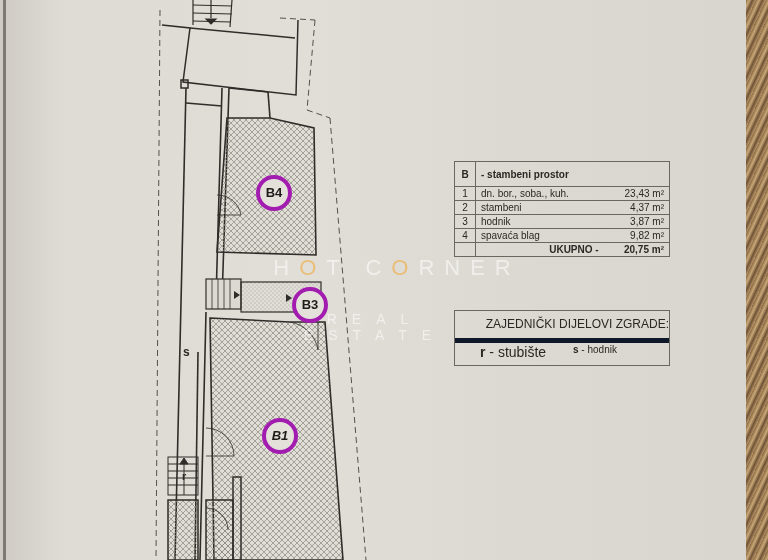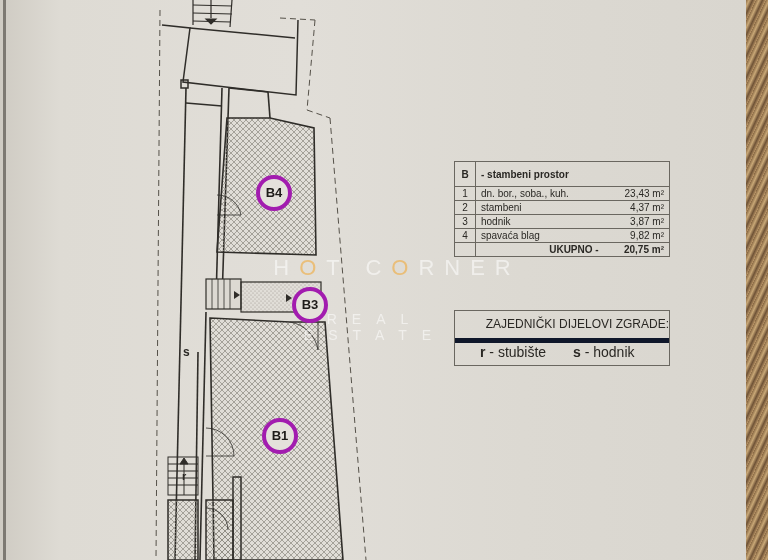--- a/index.html
+++ b/index.html
@@ -37,21 +37,21 @@
 
   .common-box {
     position:absolute; left:454px; top:310px; width:214px; height:54px;
     border:1px solid #6a6760; color:#2a2824;
   }
   .common-title {
     position:absolute; left:0; top:0; width:214px; height:27px;
     border-bottom:5px solid #0f172a; text-align:right; line-height:27px; font-size:12px;
   }
   .common-r { position:absolute; left:25px; top:33px; font-size:14px; }
-  .common-s { position:absolute; left:118px; top:33px; font-size:14px; }
+  .common-s { position:absolute; left:118px; top:33px; font-size:10px; }
   .common-r b, .common-s b { font-weight:bold; }
 
   .room-label {
     position:absolute; width:28px; height:28px; border-radius:50%;
     border:4px solid #a21caf; background:#e4e1db;
     font-weight:bold; font-size:13px; color:#1e1c19;
     text-align:center; line-height:28px;
   }
   .plain-label { position:absolute; font-weight:bold; font-size:12px; color:#2a2824; }
 
@@ -149,21 +149,21 @@
     <line x1="168" y1="471" x2="198" y2="471"></line>
     <line x1="168" y1="478" x2="198" y2="478"></line>
     <line x1="168" y1="485" x2="198" y2="485"></line>
     <line x1="184" y1="462" x2="184" y2="495"></line>
     <polygon points="180,464 188,464 184,458" fill="#2f2d29"></polygon>
   </g>
 </svg>
 
 <div class="room-label" style="left:256px;top:175px;">B4</div>
 <div class="room-label" style="left:292px;top:287px;">B3</div>
-<div class="room-label" style="left:262px;top:418px;">B1</div>
+<div class="room-label" style="left:262px;top:418px;font-style:italic;">B1</div>
 <div class="plain-label" style="left:183px;top:345px;">s</div>
 <div class="plain-label" style="left:182px;top:470px;font-size:11px;">r</div>
 
 <table class="area-table">
   <tbody>
       <tr class="head">
     <td class="num">B</td>
     <td class="nb" colspan="1">- stambeni prostor</td>
     <td class="nl"></td>
   </tr>

